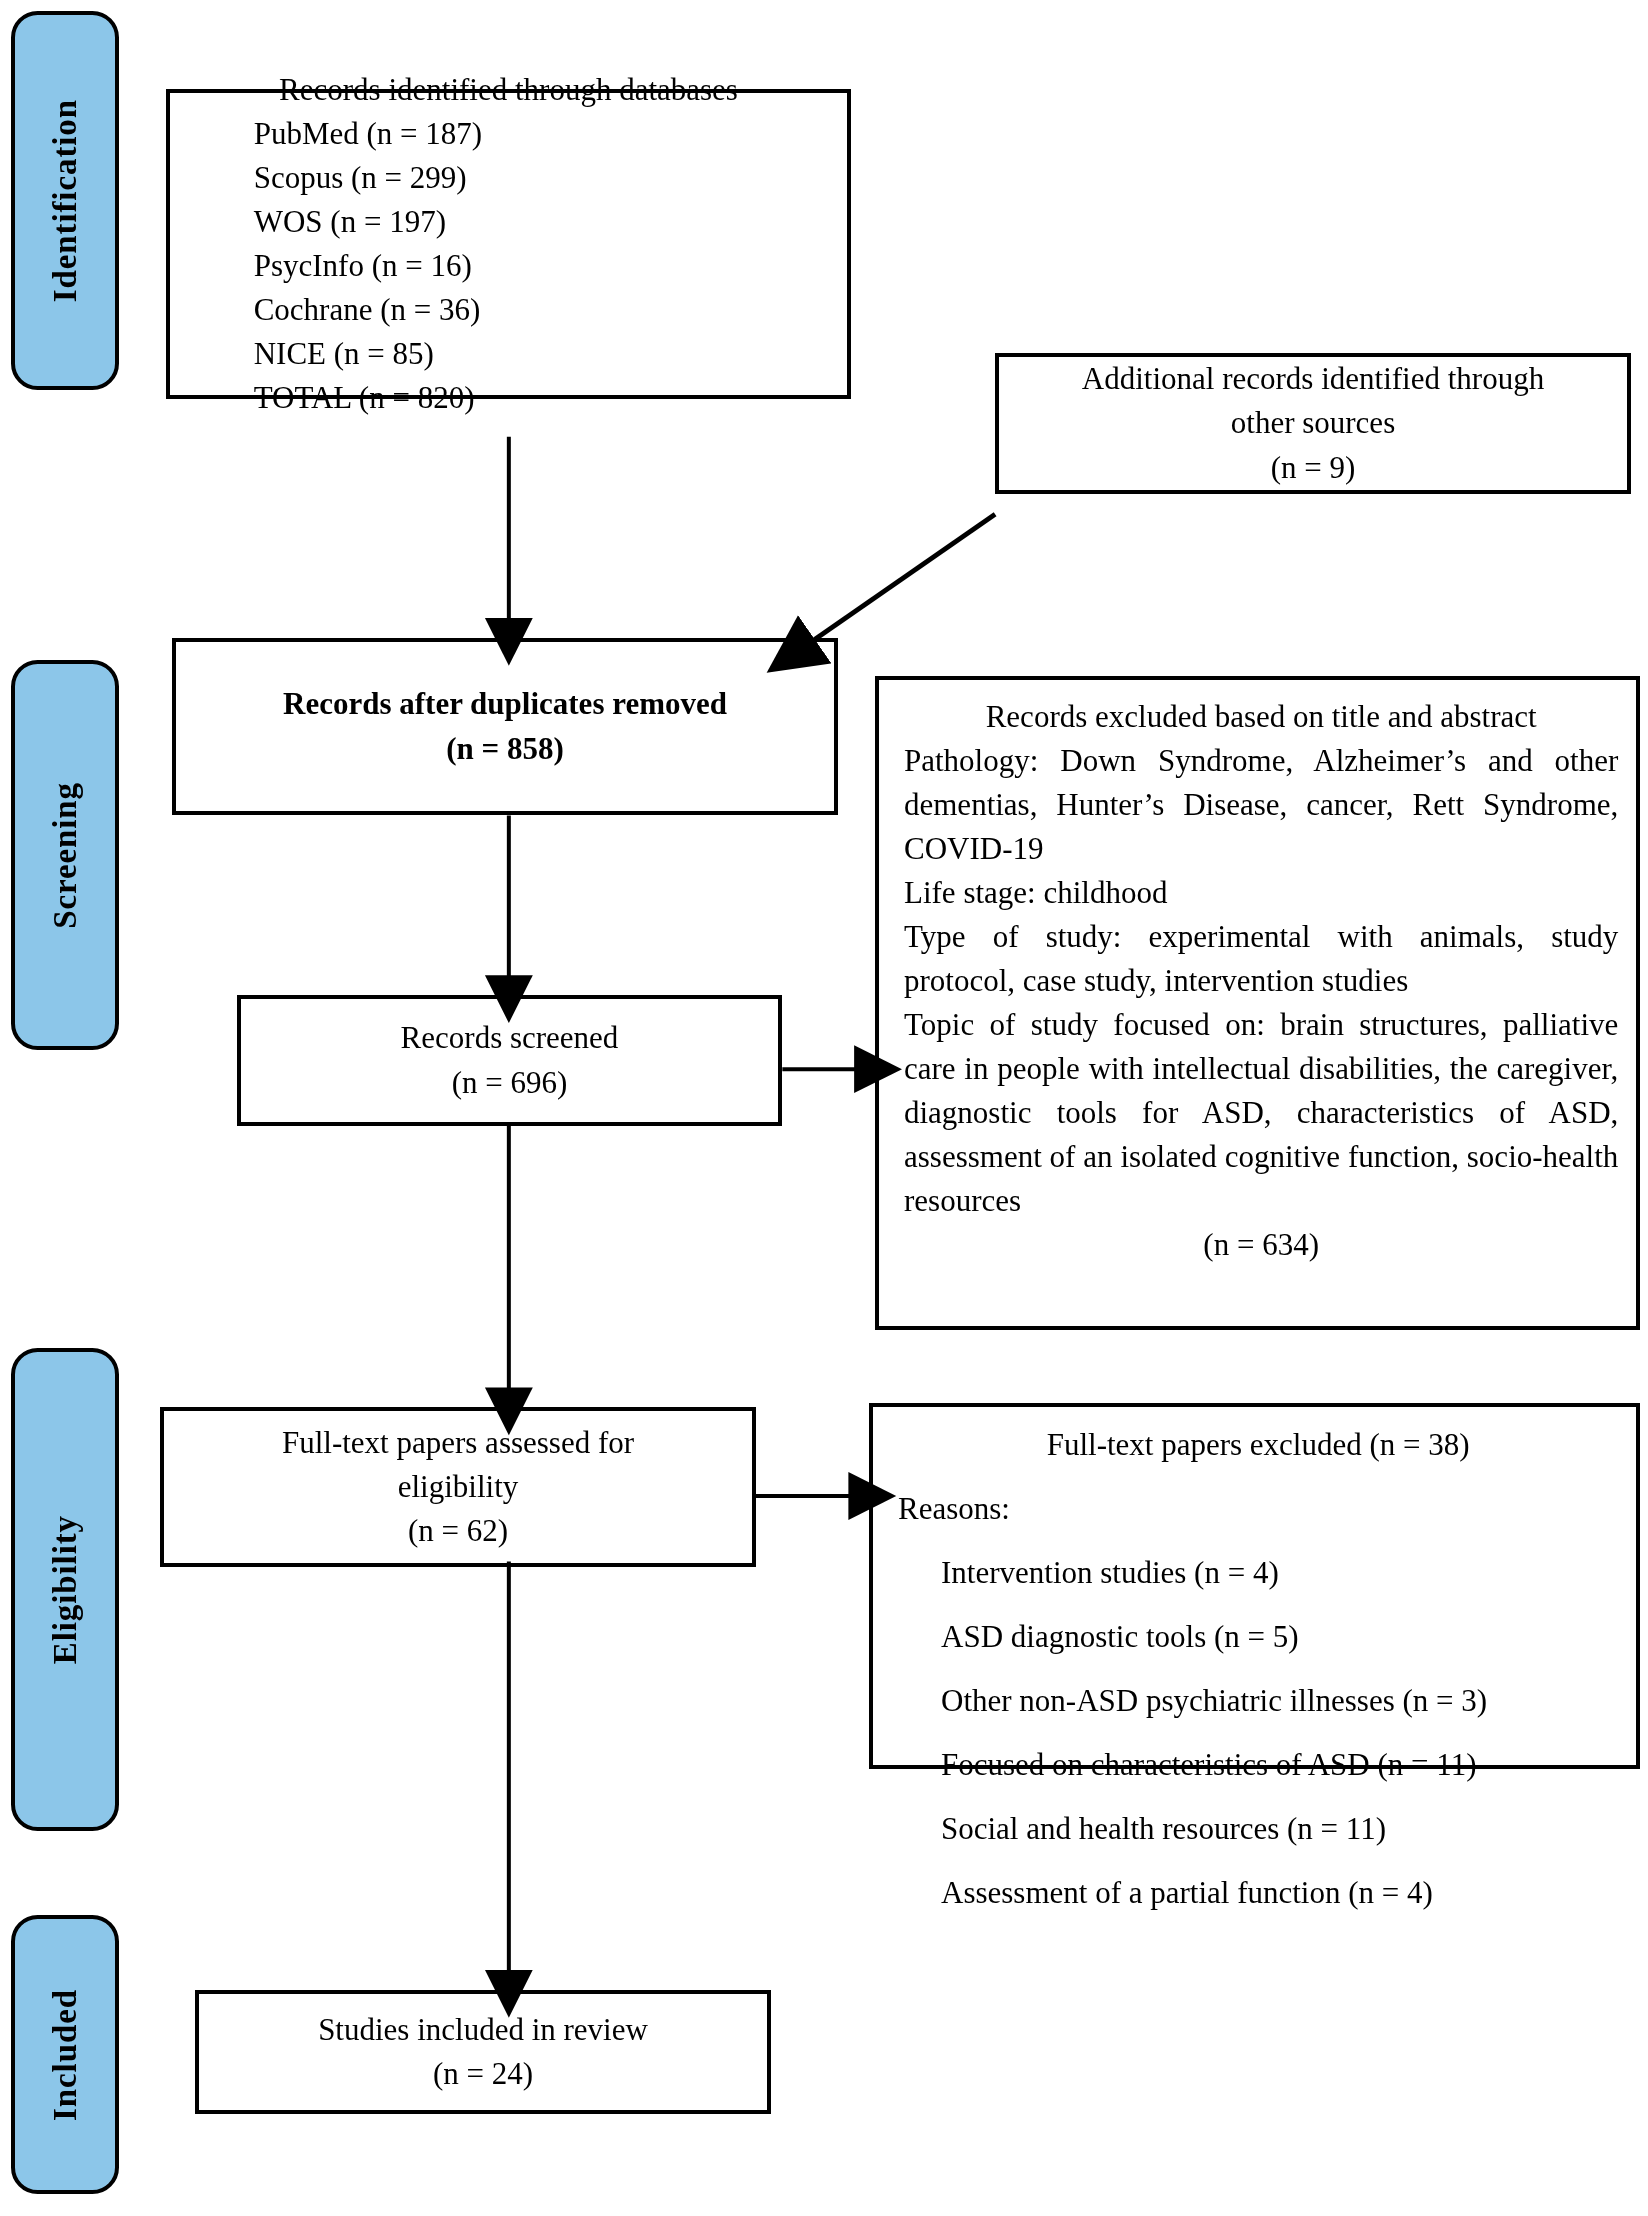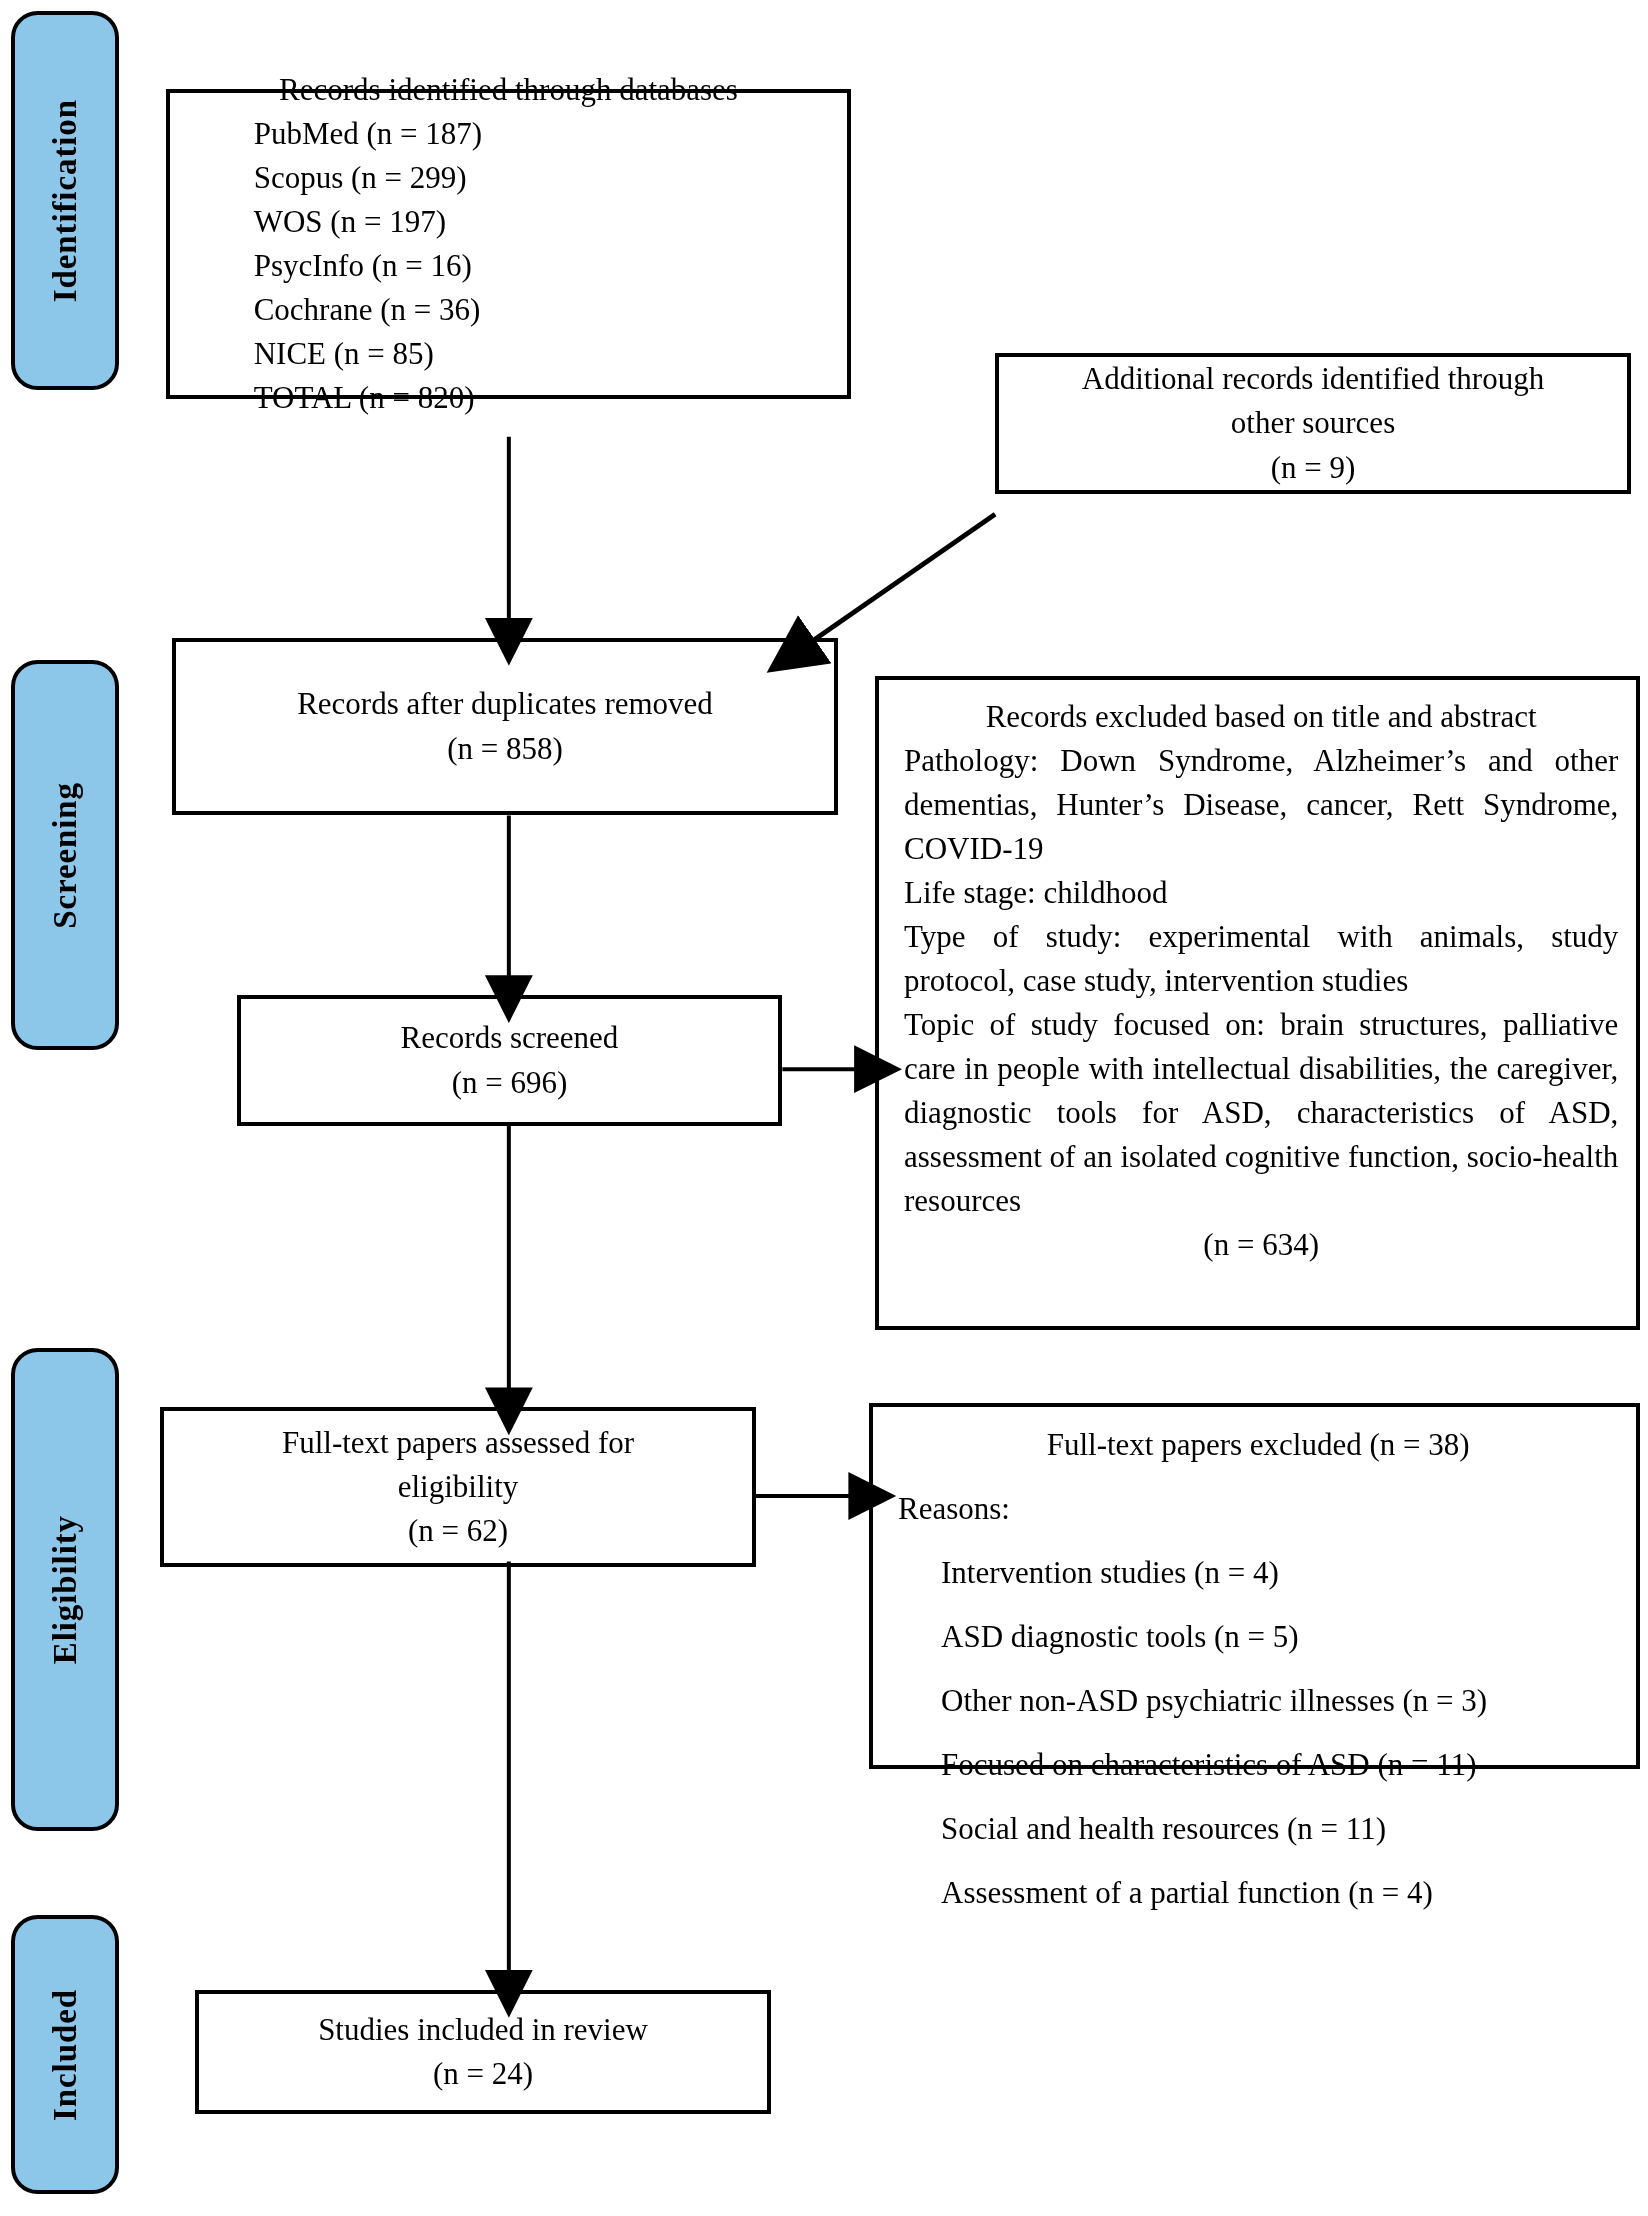--- a/index.html
+++ b/index.html
@@ -76,21 +76,21 @@
     <div class="ln lft indent">NICE (n = 85)</div>
     <div class="ln lft indent">TOTAL (n = 820)</div>
   </div>
 
   <div class="box" style="left:995px;top:353px;width:636px;height:141px;padding:0 22px;">
     <div class="ln ctr">Additional records identified through</div>
     <div class="ln ctr">other sources</div>
     <div class="ln ctr">(n = 9)</div>
   </div>
 
-  <div class="box" style="left:172px;top:638px;width:666px;height:177px;padding:0 17.7px;">
+  <div class="box" style="left:172px;top:638px;width:666px;height:177px;padding:0 17.7px;font-weight:bold;">
     <div class="ln ctr">Records after duplicates removed</div>
     <div class="ln ctr">(n = 858)</div>
   </div>
 
   <div class="box" style="left:875px;top:676px;width:765px;height:654px;
               padding:15px 17.7px 13.3px 25px;justify-content:flex-start;">
     <div class="ln ctr">Records excluded based on title and abstract</div>
     <div class="ln just" style="padding-left:0;">Pathology: Down Syndrome, Alzheimer’s and other   dementias, Hunter’s Disease, cancer, Rett Syndrome, COVID-19</div>
     <div class="ln lft">Life stage: childhood</div>
     <div class="ln just">Type of study: experimental with animals, study protocol, case study, intervention studies</div>

